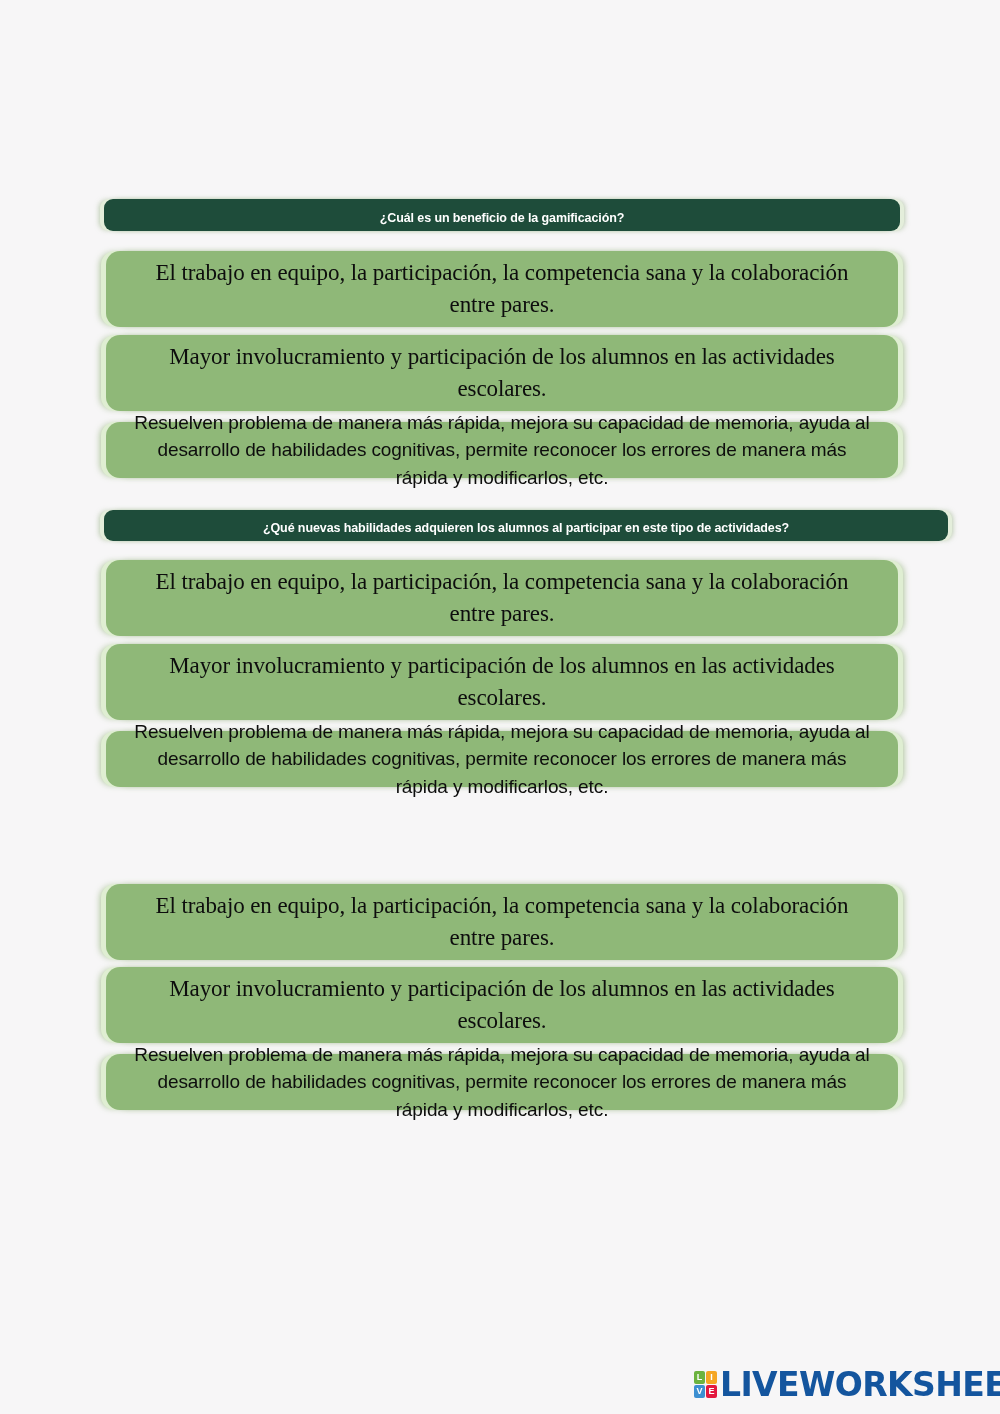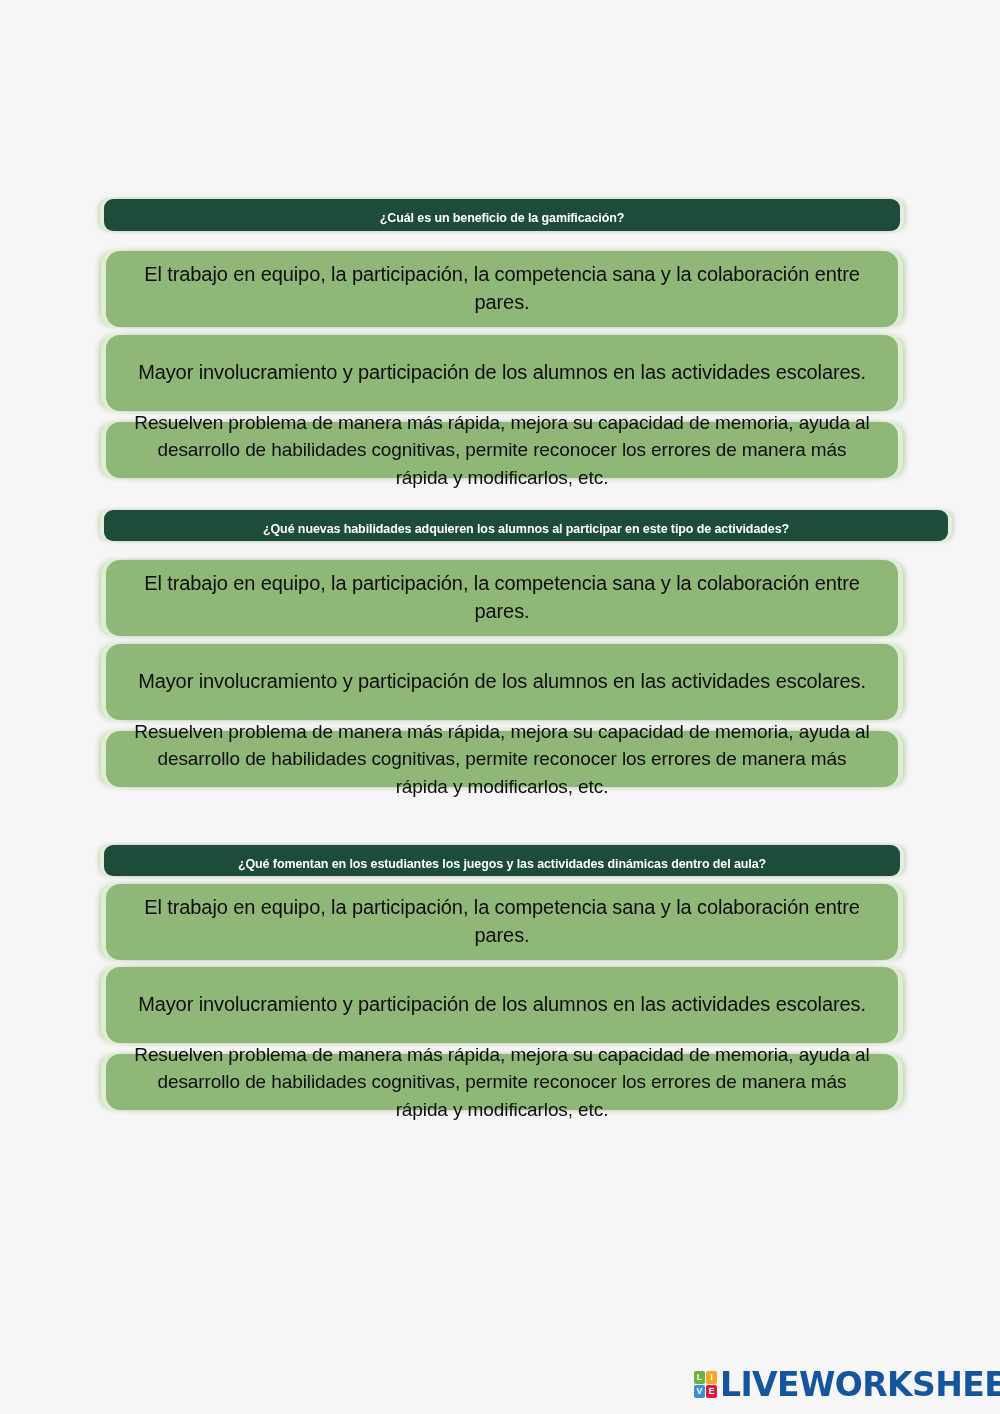--- a/index.html
+++ b/index.html
@@ -27,24 +27,24 @@
   .qbar {
     position: absolute;
     background: #1e4c3a;
     border-radius: 9px;
     box-shadow:
       -4px 0 0 0 #e4eedb,
        4px 0 0 0 #e4eedb,
       -6px 0 5px -1px rgba(140,170,120,0.55),
        6px 0 5px -1px rgba(140,170,120,0.55);
     display: flex;
-    align-items: flex-start;
+    align-items: flex-end;
     justify-content: center;
     box-sizing: border-box;
-    padding: 12px 14px;
+    padding: 4px 14px;
   }
   .qbar-text {
     color: #ffffff;
     font-size: 12.5px;
     font-weight: bold;
     letter-spacing: -0.1px;
     text-align: center;
     line-height: 1.25;
   }
 
@@ -63,21 +63,21 @@
     justify-content: center;
     box-sizing: border-box;
     padding: 4px 26px;
   }
   .abox-text {
     color: #0d0d0d;
     text-align: center;
     line-height: 1.38;
     letter-spacing: -0.1px;
   }
-  .abox.big .abox-text { font-size: 20px; }
+  .abox.big .abox-text { font-size: 23px; font-family: Liberation Serif, serif; }
   .abox.small .abox-text { font-size: 19px; line-height: 1.45; }
 
   
   .lw-logo {
     position: absolute;
     display: flex;
     align-items: center;
     gap: 3px;
   }
   .lw-blocks {
@@ -139,23 +139,20 @@
   </div>
 
   <div class="abox big" style="left:106px; top:644px; width:792px; height:76px;">
     <div class="abox-text">Mayor involucramiento y participación de los alumnos en las actividades escolares.</div>
   </div>
 
   <div class="abox small" style="left:106px; top:731px; width:792px; height:56px;">
     <div class="abox-text">Resuelven problema de manera más rápida, mejora su capacidad de memoria, ayuda al desarrollo de habilidades cognitivas, permite reconocer los errores de manera más rápida y modificarlos, etc.</div>
   </div>
 
-  <div class="qbar" style="left:104px; top:845px; width:796px; height:31px;">
-    <div class="qbar-text">¿Qué fomentan en los estudiantes los juegos y las actividades dinámicas dentro del aula?</div>
-  </div>
 
   <div class="abox big" style="left:106px; top:884px; width:792px; height:76px;">
     <div class="abox-text">El trabajo en equipo, la participación, la competencia sana y la colaboración entre pares.</div>
   </div>
 
   <div class="abox big" style="left:106px; top:967px; width:792px; height:76px;">
     <div class="abox-text">Mayor involucramiento y participación de los alumnos en las actividades escolares.</div>
   </div>
 
   <div class="abox small" style="left:106px; top:1054px; width:792px; height:56px;">

